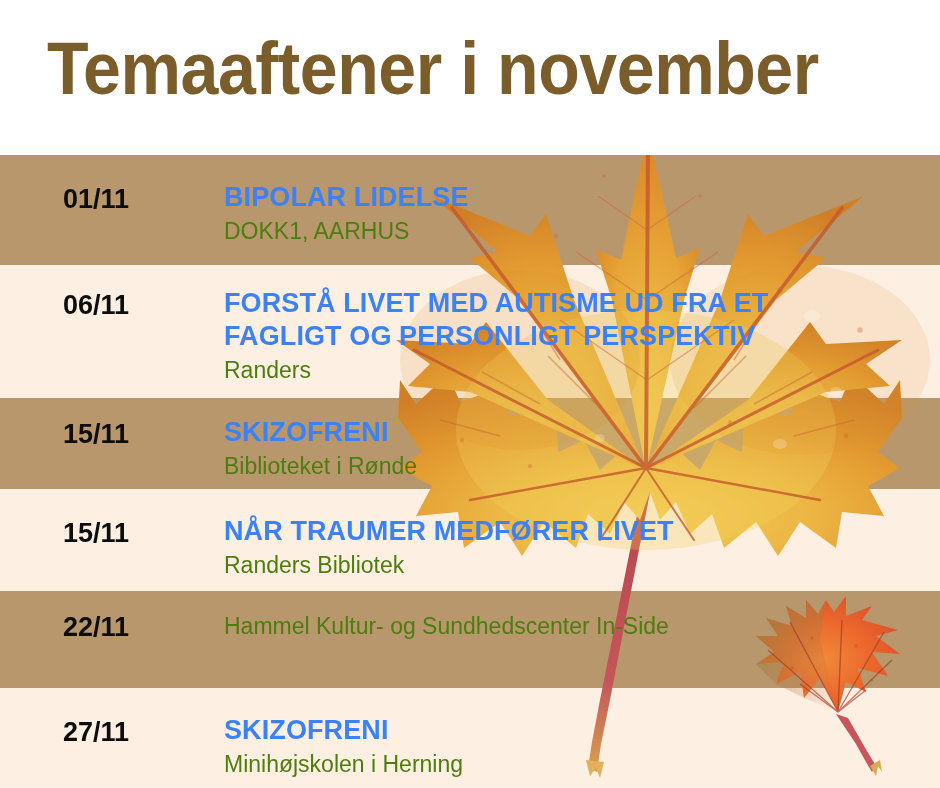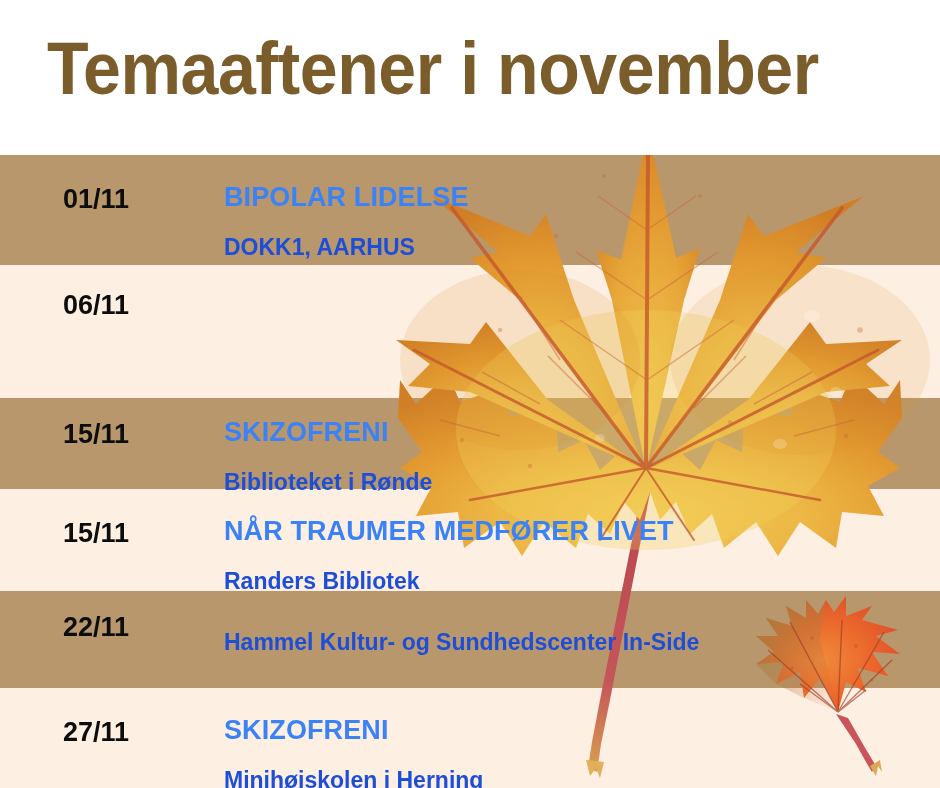--- a/index.html
+++ b/index.html
@@ -92,25 +92,25 @@
     line-height:33px;
     font-weight:700;
     color:#3b82f6;
     letter-spacing:0.1px;
     white-space:nowrap;
   }
   .row-title.two-line { white-space:normal; max-width:600px; }
   .row-venue {
     font-size:23px;
     line-height:29px;
-    font-weight:700;
-    color:#1d4ed8;
+    font-weight:400;
+    color:#4d7c0f;
     letter-spacing:0px;
     white-space:nowrap;
-    margin-top:19px;
+    margin-top:3px;
   }
 </style>
 </head>
 <body>
 
 <div id="poster">
 
   <div id="bands">
       <div class="band brown" style="top: 155px; height: 110px; background: rgb(185, 151, 108);"></div>
       <div class="band cream" style="top: 265px; height: 133px; background: rgb(253, 240, 227);"></div>
@@ -260,20 +260,22 @@
       <div class="row" style="top: 155px; height: 110px;">
         <div class="row-date" style="top: 29px;">01/11</div>
         <div class="row-body" style="top: 26px;">
           <div class="row-title">BIPOLAR LIDELSE</div>
           <div class="row-venue">DOKK1, AARHUS</div>
         </div>
       </div>
       <div class="row" style="top: 265px; height: 133px;">
         <div class="row-date" style="top: 25px;">06/11</div>
         <div class="row-body" style="top: 22px;">
+          <div class="row-title two-line">FORSTÅ LIVET MED AUTISME UD FRA ET FAGLIGT OG PERSONLIGT PERSPEKTIV</div>
+          <div class="row-venue">Randers</div>
         </div>
       </div>
       <div class="row" style="top: 398px; height: 91px;">
         <div class="row-date" style="top: 21px;">15/11</div>
         <div class="row-body" style="top: 18px;">
           <div class="row-title">SKIZOFRENI</div>
           <div class="row-venue">Biblioteket i Rønde</div>
         </div>
       </div>
       <div class="row" style="top: 489px; height: 102px;">

